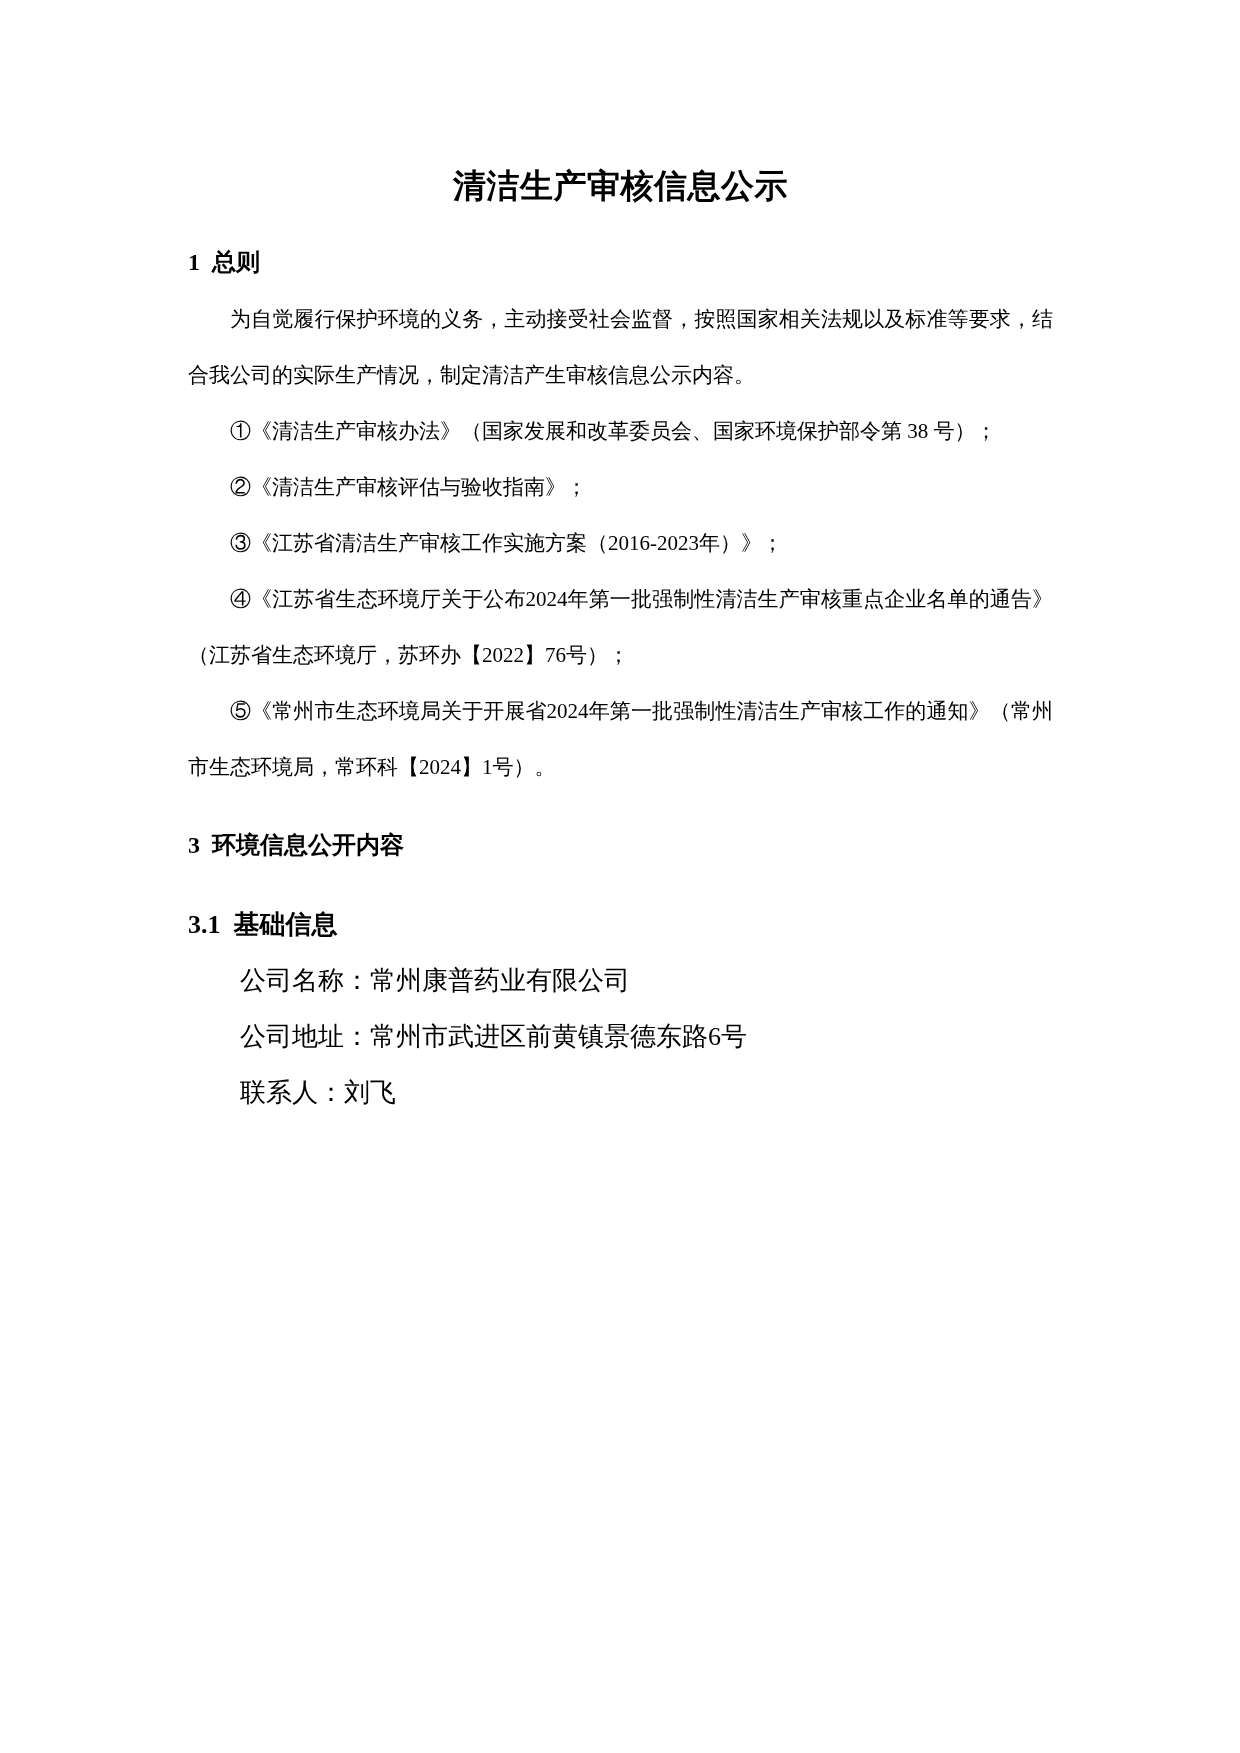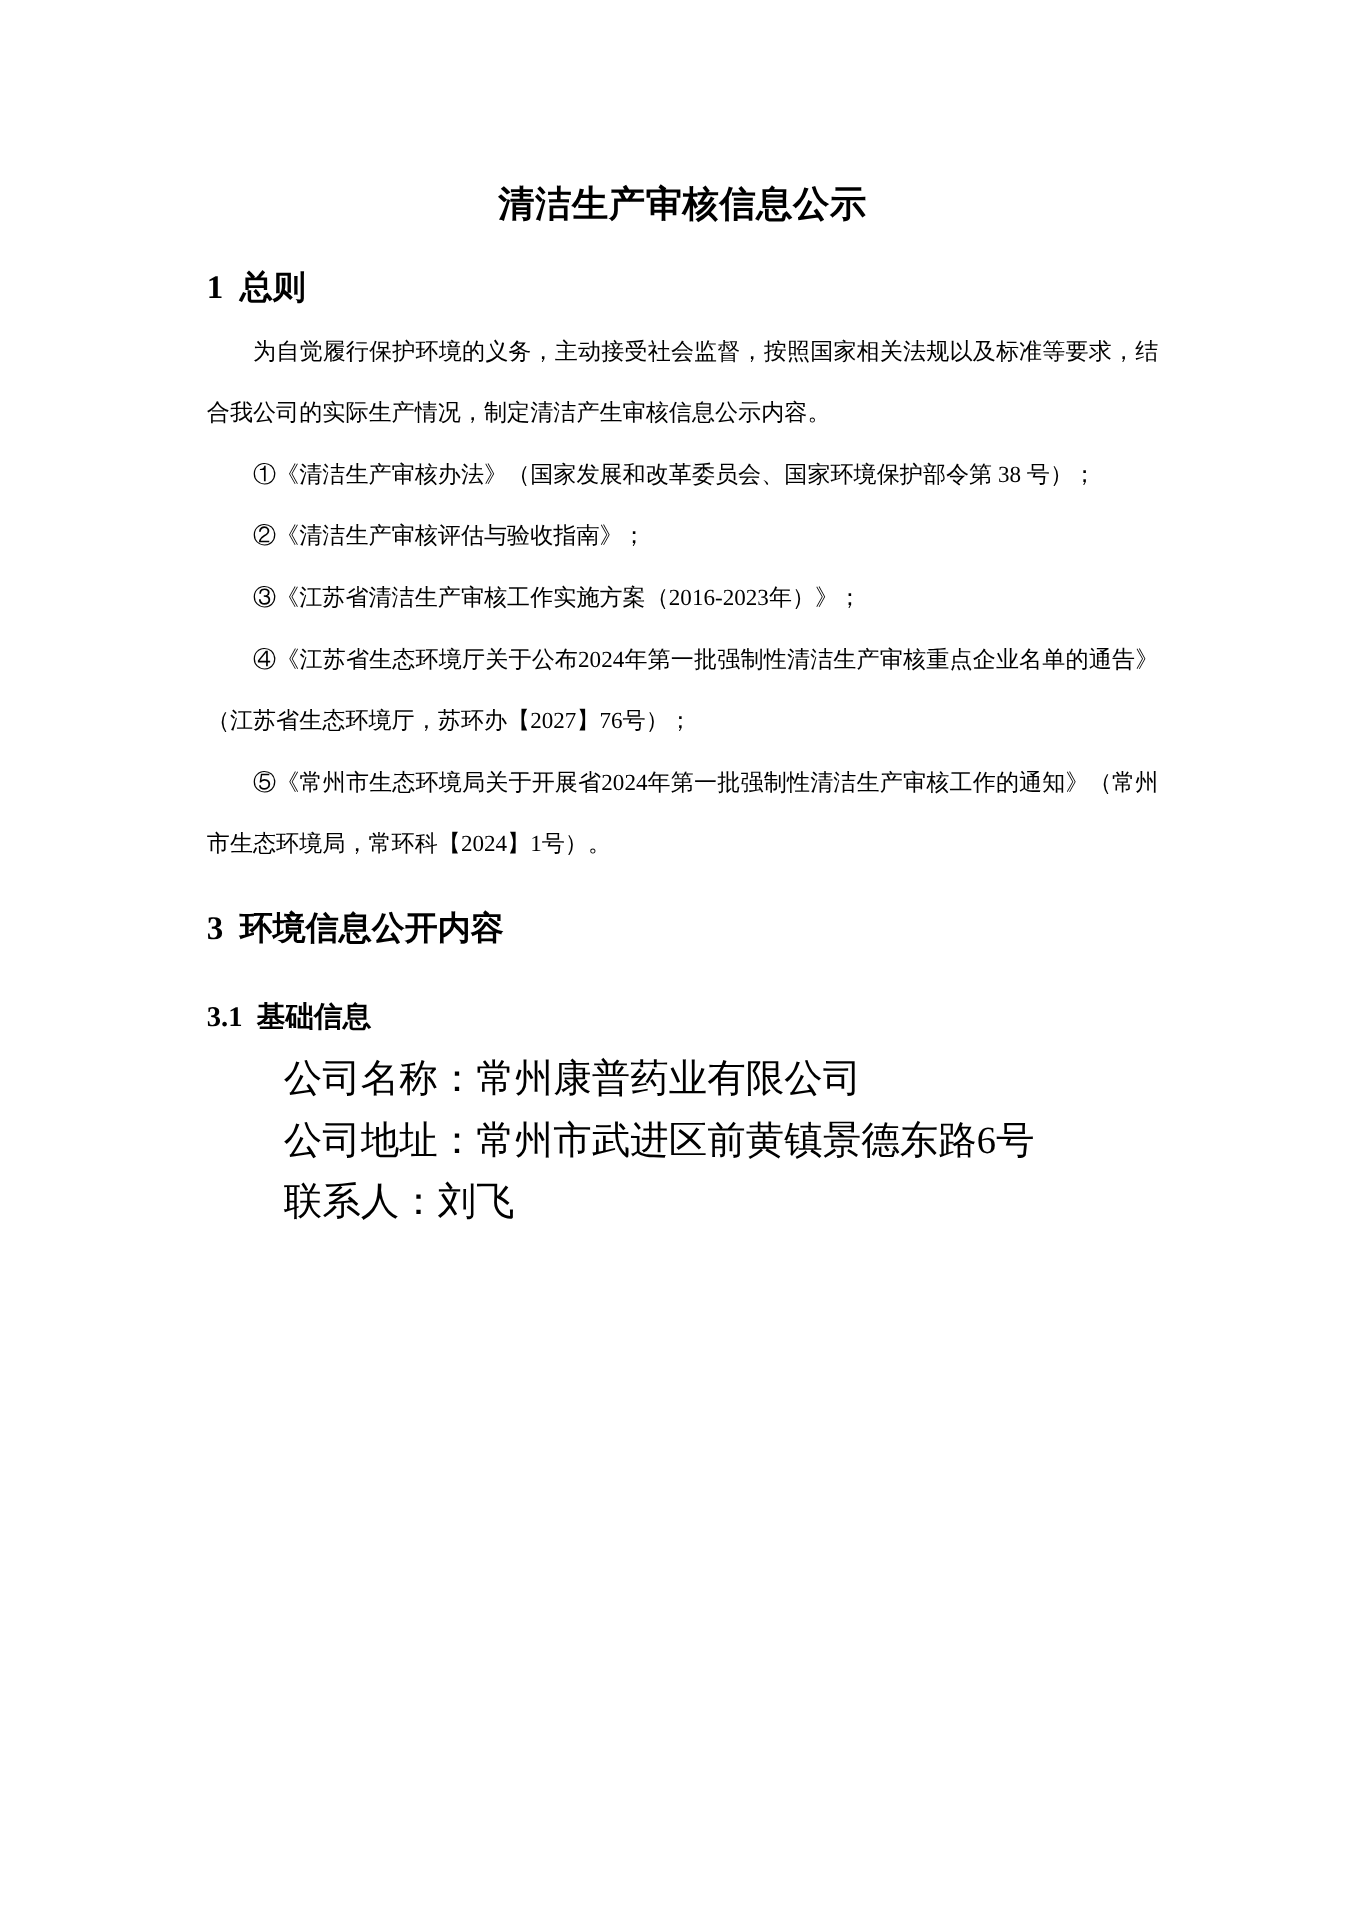--- a/index.html
+++ b/index.html
@@ -21,21 +21,21 @@
   .doc-title {
     font-size: 33px;
     line-height: 56px;
     font-weight: bold;
     text-align: center;
     letter-spacing: 0.5px;
     margin: 0;
     white-space: pre-wrap;
   }
   .h2 {
-    font-size: 30px;
+    font-size: 24px;
     line-height: 56px;
     font-weight: bold;
     margin: 0;
     white-space: pre-wrap;
   }
   .h3 {
     font-size: 26px;
     line-height: 56px;
     font-weight: bold;
     margin: 0;
@@ -48,21 +48,21 @@
   .body-p {
     font-size: 21px;
     line-height: 56px;
     margin: 0;
     text-align: justify;
     text-indent: 2em;
     word-break: break-all;
   }
   .body-p.tight { margin-top: 1px; }
   .field-row {
-    font-size: 35px;
+    font-size: 26px;
     line-height: 56px;
     margin: 0;
     text-indent: 2em;
     white-space: pre-wrap;
   }
 </style>
 </head>
 <body>
 
 <div class="page">
@@ -70,21 +70,21 @@
   <h1 class="doc-title">清洁生产审核信息公示</h1>
 
   <h2 class="h2 mt-sec1">1  总则</h2>
 
   <p class="body-p tight">为自觉履行保护环境的义务，主动接受社会监督，按照国家相关法规以及标准等要求，结合我公司的实际生产情况，制定清洁产生审核信息公示内容。</p>
 
 
   <p class="body-p">①《清洁生产审核办法》（国家发展和改革委员会、国家环境保护部令第 38 号）；</p>
   <p class="body-p">②《清洁生产审核评估与验收指南》；</p>
   <p class="body-p">③《江苏省清洁生产审核工作实施方案（2016-2023年）》；</p>
-  <p class="body-p">④《江苏省生态环境厅关于公布2024年第一批强制性清洁生产审核重点企业名单的通告》（江苏省生态环境厅，苏环办【2027】76号）；</p>
+  <p class="body-p">④《江苏省生态环境厅关于公布2024年第一批强制性清洁生产审核重点企业名单的通告》（江苏省生态环境厅，苏环办【2022】76号）；</p>
   <p class="body-p">⑤《常州市生态环境局关于开展省2024年第一批强制性清洁生产审核工作的通知》（常州市生态环境局，常环科【2024】1号）。</p>
 
   <h2 class="h2 mt-sec3">3  环境信息公开内容</h2>
 
   <h3 class="h3 mt-sub31">3.1  基础信息</h3>
 
   <div>
     <p class="field-row"><span>公司名称：</span><span>常州康普药业有限公司</span></p>
 
 

